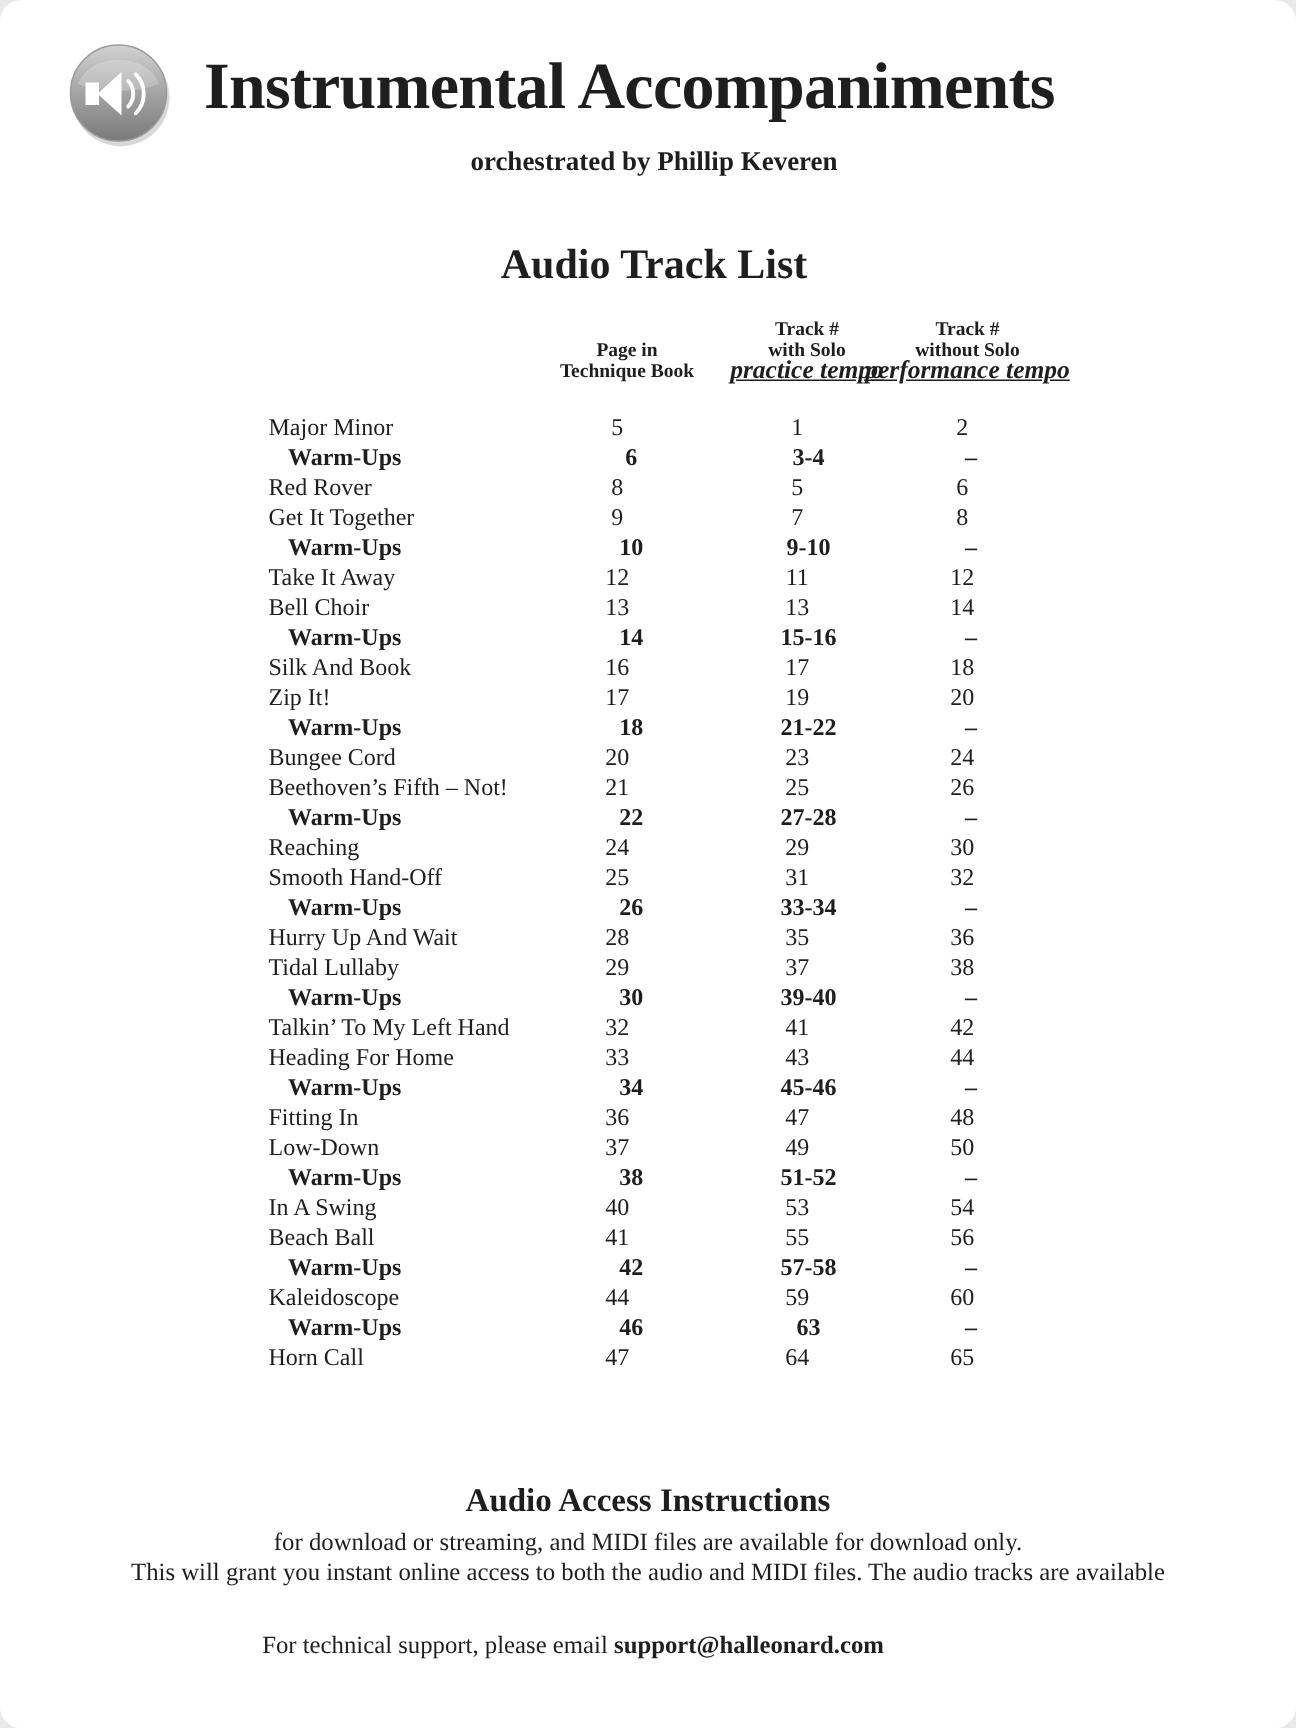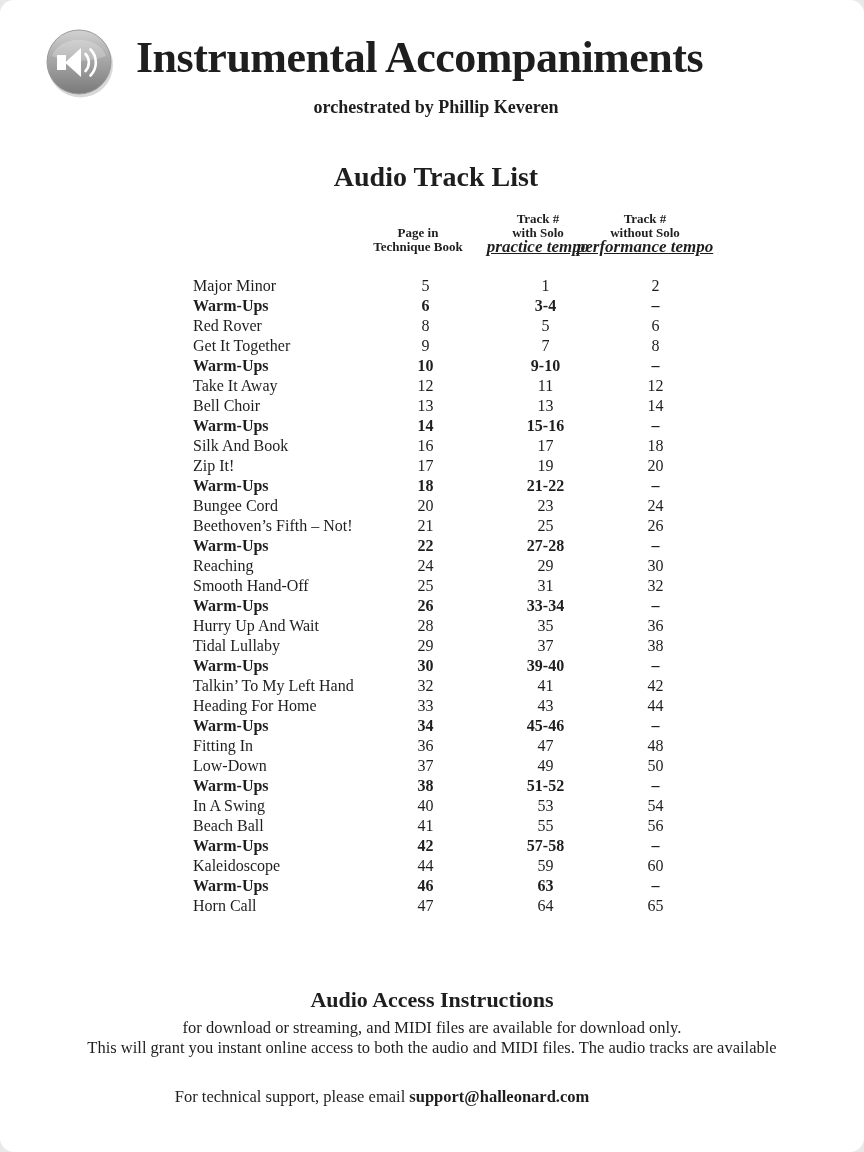--- a/index.html
+++ b/index.html
@@ -28,23 +28,23 @@
     text-align:center; font-size:28px; font-weight:bold;
   }
   
   .col-heads { position:absolute; top:210px; left:0; width:864px; height:44px; }
   .ch { position:absolute; bottom:0; text-align:center; font-size:13px; font-weight:bold; line-height:14px; }
   .ch-page   { left:348px; width:140px; }
   .ch-solo   { left:473px; width:130px; }
   .ch-nosolo { left:567px; width:156px; }
   .ch .it { font-style:italic; font-size:17px;text-decoration:underline; }
   
-  .rows { position:absolute; top:276px; left:193px; width:515px; }
+  .rows { position:absolute; top:276px; left:179px; width:515px; }
   .row { display:flex; height:20px; line-height:20px; font-size:16px; }
-  .row.bold { font-weight:bold; }
+  .row.bold { font-weight:bold;margin-left:13px; }
   .c-title  { width:175px; text-align:left; white-space:nowrap; }
   .c-page   { width:115px; text-align:center; }
   .c-solo   { width:125px; text-align:center; }
   .c-nosolo { width:95px;  text-align:center; }
   
   .access-heading {
     position:absolute; top:987px; left:0; width:864px; margin:0;
     text-align:center; font-size:22px; font-weight:bold;
   }
   .access-lines {

